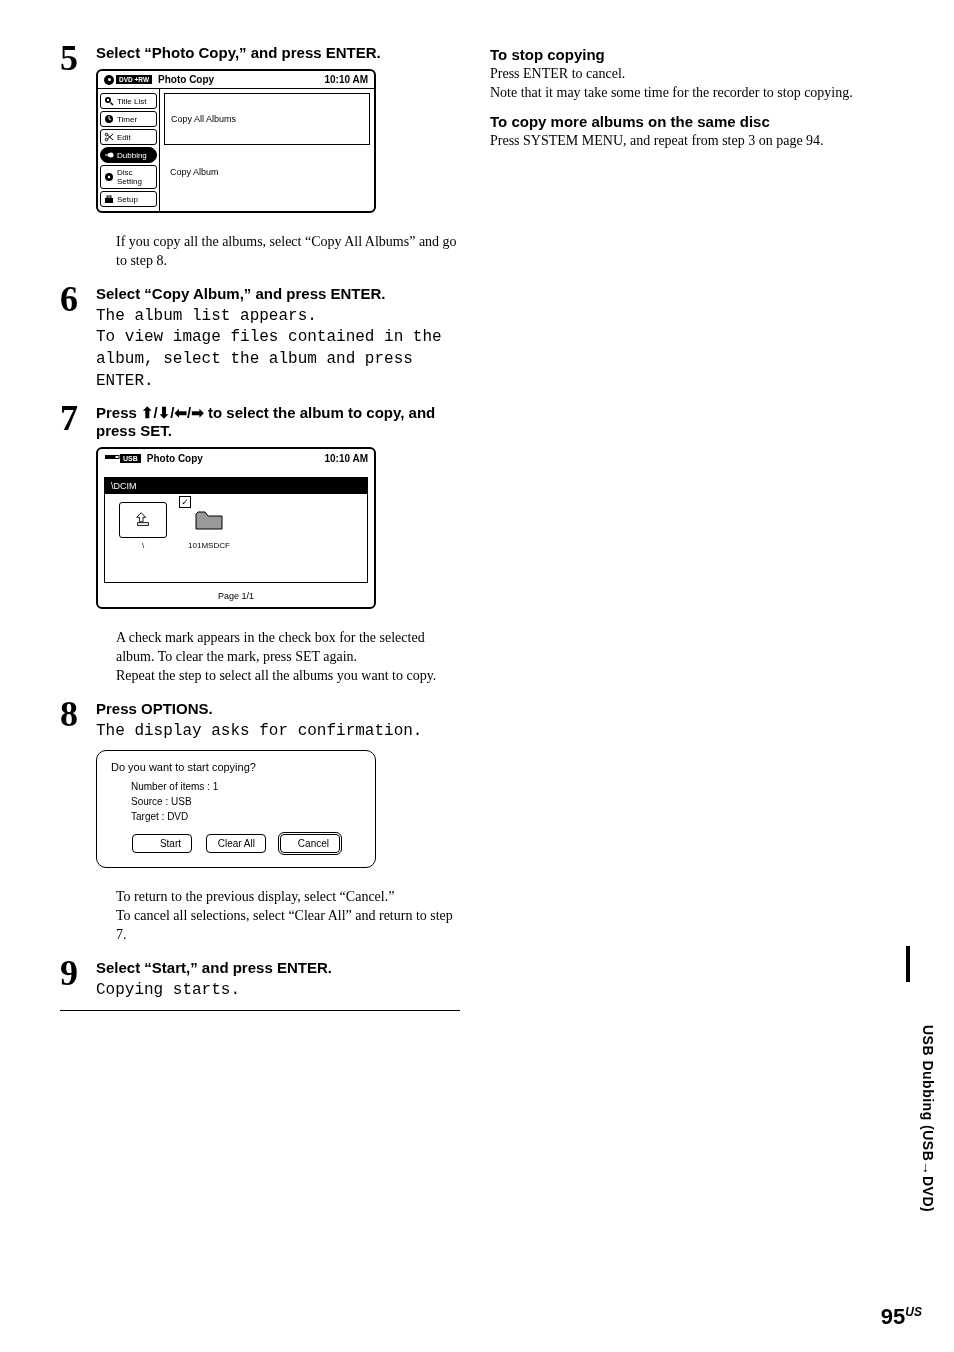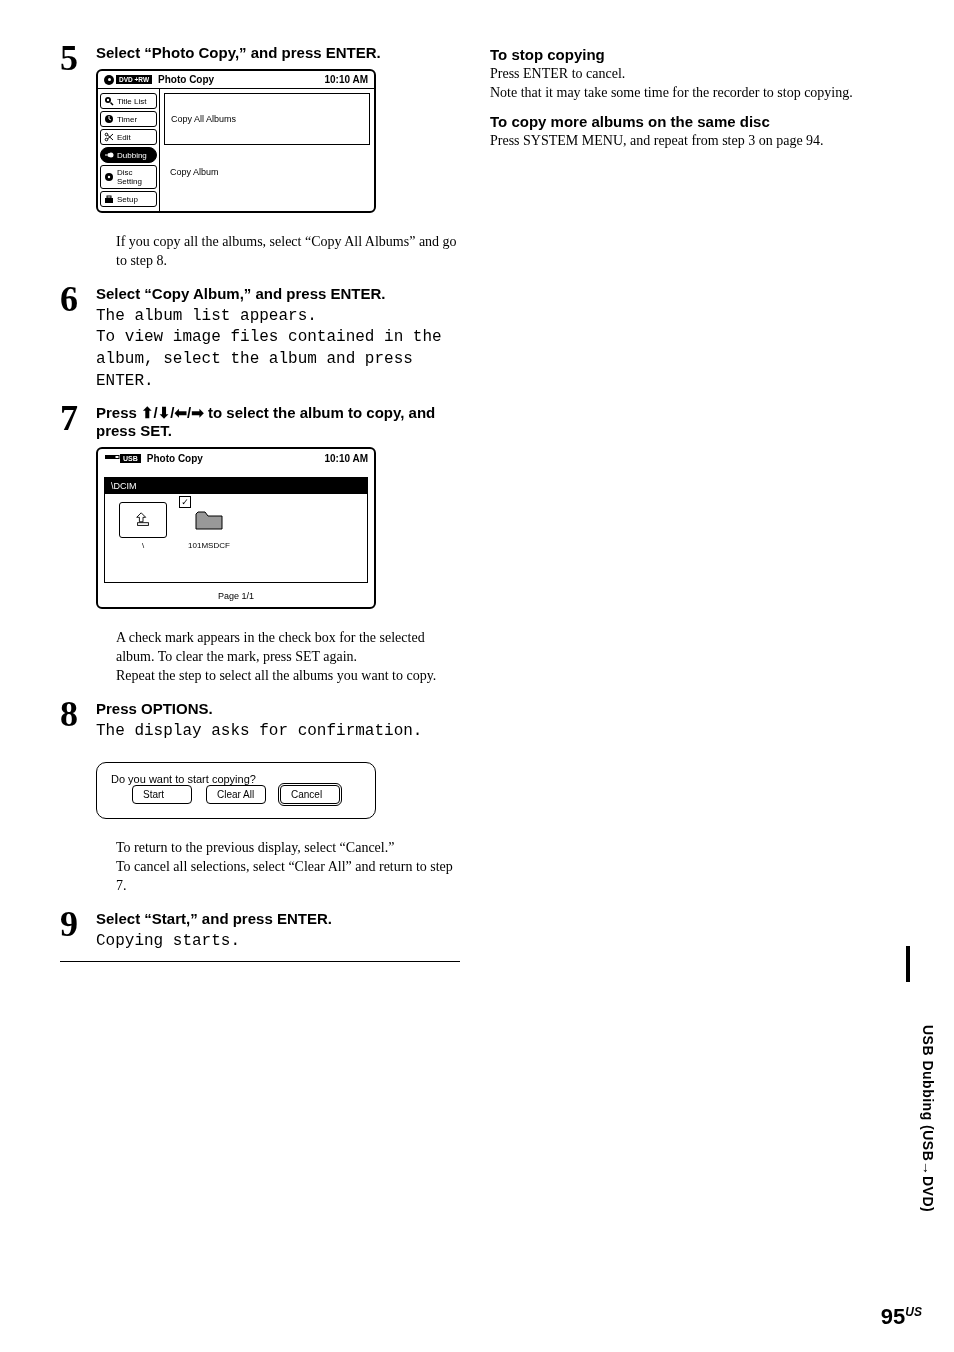--- a/index.html
+++ b/index.html
@@ -116,27 +116,27 @@
     .folder-outline { width:48px; height:36px; border:1.5px solid #000; border-radius:3px; display:flex; align-items:center; justify-content:center; margin:0 auto 3px; position:relative; background:#fff;}
     .folder-glyph { width:30px; height:22px; display:inline-block; }
     .up-arrow { width:18px; height:18px; }
     .checkbox-corner { position:absolute; top:-6px; left:-6px; width:12px; height:12px; border:1px solid #000; background:#fff; display:flex; align-items:center; justify-content:center; font-size:9px;}
     .page-indicator { text-align:center; font-size:9px; padding:4px 0 6px; }
     
     .ui-box3 {
       border: 1.5px solid #000;
       border-radius: 10px;
       width: 280px;
-      margin: 20px 0 12px 0;
+      margin: 8px 0 12px 0;
       padding: 10px 14px 14px;
       font-size: 11px;
     }
     .ui-box3 .metalist { margin: 6px 0 10px 20px; font-size:10px; line-height:1.5;}
     .btn-row { display:flex; gap:14px; justify-content:center; }
-    .dlg-btn { border:1px solid #000; border-radius:4px; padding:3px 10px; font-size:10px; min-width:60px; text-align:left; background:#fff;}
+    .dlg-btn { border:1px solid #000; border-radius:4px; padding:3px 10px; font-size:10px; min-width:60px; text-align:right; background:#fff;}
     .dlg-btn.double { border-width:1px; outline:1.5px solid #000; outline-offset:1px;}
     .hr-step9 { border: none; border-top: 1px solid #000; margin: 8px 0 6px 0; width: 400px;}
     
     .side-tab {
       position: absolute;
       right: 18px;
       bottom: 140px;
       writing-mode: vertical-rl;
       text-orientation: mixed;
       font-size: 14px;
@@ -313,20 +313,25 @@
 Repeat the step to select all the albums you want to copy.</div>
 
     <div class="step">
       <div class="step-num">8</div>
       <div class="step-content">
         <div class="step-title">Press OPTIONS.</div>
         <div class="step-body">The display asks for confirmation.</div>
 
         <div class="ui-box3">
           <div>Do you want to start copying?</div>
+          <div class="metalist">
+            <div>Number of items : 1</div>
+            <div>Source : USB</div>
+            <div>Target  : DVD</div>
+          </div>
           <div class="btn-row">
             <div class="dlg-btn">Start</div>
             <div class="dlg-btn">Clear All</div>
             <div class="dlg-btn double">Cancel</div>
           </div>
         </div>
       </div>
     </div>
     <div class="indent-body" style="white-space:pre-line">To return to the previous display, select “Cancel.”
 To cancel all selections, select “Clear All” and return to step 7.</div>

